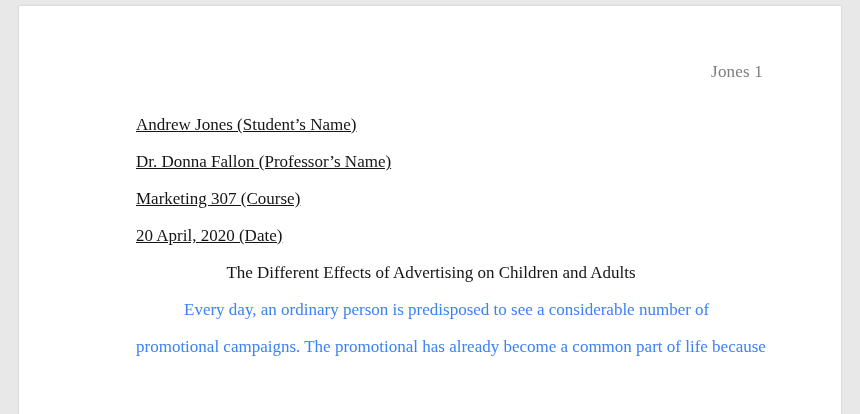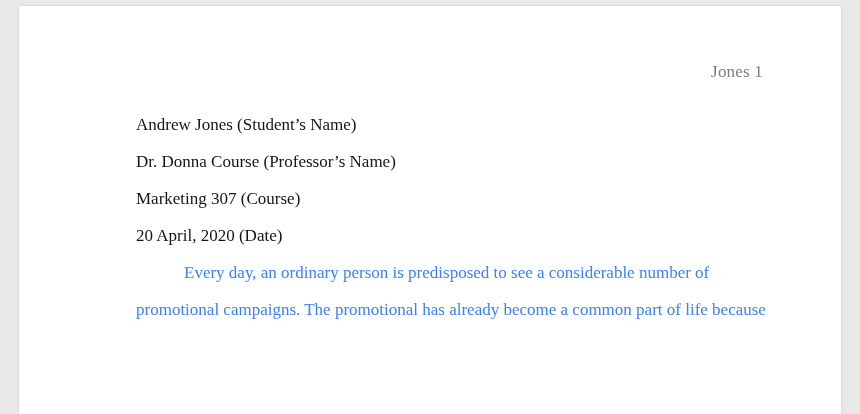--- a/index.html
+++ b/index.html
@@ -45,20 +45,21 @@
     position: absolute;
     left: 117px;
     top: 100px;
     right: 70px;
   }
   .line {
     font-size: 17px;
     color: #151515;
     line-height: 37px;
     white-space: nowrap;
+    text-decoration: underline;
   }
   .title-line {
     font-size: 17px;
     color: #151515;
     line-height: 37px;
     text-align: center;
     padding-right: 45px;
     white-space: nowrap;
   }
   .para {
@@ -76,24 +77,25 @@
 <body>
 
 <div class="page-wrap">
   <div class="page">
 
     <div class="header-right">Jones 1</div>
 
     <div class="body-block">
 
       <div class="line">Andrew Jones (Student’s Name)</div>
-      <div class="line">Dr. Donna Course (Professor’s Name)</div>
+      <div class="line">Dr. Donna Fallon (Professor’s Name)</div>
       <div class="line">Marketing 307 (Course)</div>
       <div class="line">20 April, 2020 (Date)</div>
 
+      <div class="title-line">The Different Effects of Advertising on Children and Adults</div>
 
       <div class="para">
         <span class="indent"></span><span>Every day, an ordinary person is predisposed to see a considerable number of</span>
       </div>
       <div class="para">promotional campaigns. The promotional has already become a common part of life because</div>
 
     </div>
   </div>
 </div>
 

